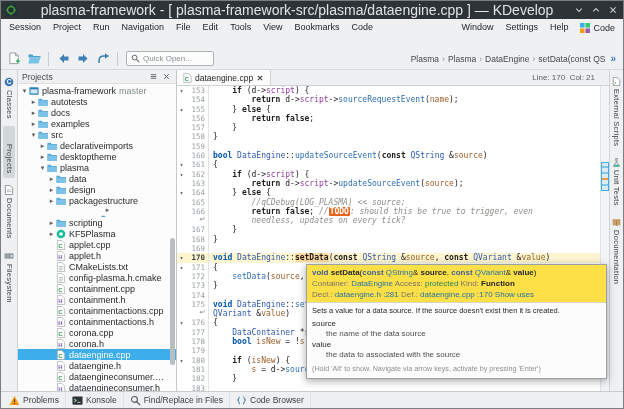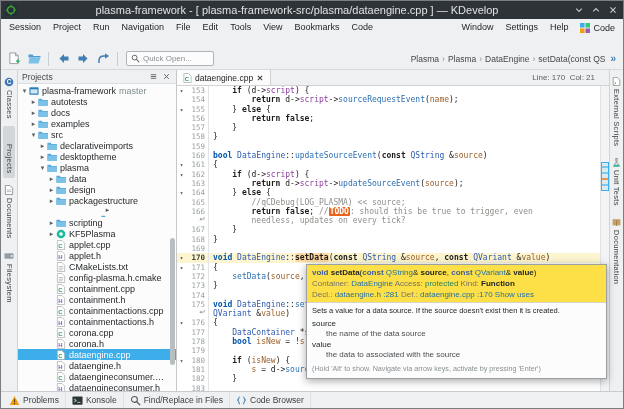--- a/index.html
+++ b/index.html
@@ -1,21 +1,21 @@
 <!DOCTYPE html>
 <html><head>
 <meta charset="utf-8">
 <style>
   html,body{margin:0;padding:0;background:#ffffff;}
   *{box-sizing:border-box;}
   .window{width:624px;height:409px;position:relative;display:flex;flex-direction:column;
     font-family:"Liberation Sans",sans-serif;background:#eff0f1;border:1px solid #7a7e82;overflow:hidden;}
   
   .titlebar{height:18px;background:#2e3338;display:flex;align-items:center;position:relative;flex:0 0 auto;padding:0 4px;}
-  .titlebar .title{position:absolute;left:30px;right:60px;text-align:center;font-size:11px;color:#dfe3e6;
+  .titlebar .title{position:absolute;left:30px;right:60px;text-align:center;font-size:14px;color:#dfe3e6;
     white-space:nowrap;overflow:hidden;text-overflow:ellipsis;}
   .app-icon{width:12px;height:12px;display:inline-block;}
   .wctrls{margin-left:auto;display:flex;gap:4px;z-index:2;}
   .wbtn{width:13px;height:13px;display:flex;align-items:center;justify-content:center;}
   .wbtn .icn{width:10px;height:10px;}
   
   .menubar{height:17px;display:flex;align-items:center;font-size:9px;color:#232629;padding:0 2px;flex:0 0 auto;}
   .menugrp{display:flex;align-items:center;}
   .menu-item{padding:0 6px;line-height:17px;}
   .mright{margin-left:auto;}
@@ -77,21 +77,21 @@
   .numcol .icn{width:7px;height:7px;display:inline-block;}
   .row.cur .numcol{color:#3b3e41;font-weight:bold;}
   .codecol{padding-left:4px;white-space:pre;}
   .sg-p{color:#1f1c1b;}
   .sg-kw{color:#1f1c1b;font-weight:bold;}
   .sg-typ{color:#0057ae;font-weight:bold;}
   .sg-cls{color:#2f5bb0;}
   .sg-fn{color:#2d71b4;}
   .sg-var{color:#9c5d27;}
   .sg-mem{color:#9040a0;}
-  .sg-com{color:#8e8e8a;margin-top:44px;}
+  .sg-com{color:#8e8e8a;font-style:italic;margin-top:44px;}
   .sg-str{color:#bf0303;}
   .sg-todo{background:#e8641a;color:#fff;font-weight:bold;border-radius:1px;padding:0 1px;font-style:normal;}
   .sg-hl{background:#fcd9a0;border-radius:2px;color:#1f1c1b;font-weight:bold;}
   .escroll{position:absolute;right:0;top:16px;bottom:0;width:9px;background:#f3f4f5;border-left:1px solid #e0e2e4;}
   .eviewport{position:absolute;left:0;right:0;top:76px;height:29px;border:1px solid #3daee9;background:rgba(61,174,233,.14);}
   .emark{position:absolute;left:1px;width:6px;height:1.5px;background:#7fc8ea;}
   
   .tooltip{position:absolute;left:305px;top:263px;width:301px;background:#fcfcfc;border:1px solid #9aa0a4;
     box-shadow:0 2px 8px rgba(0,0,0,.35);z-index:20;font-size:8px;color:#232629;}
   .tt-head{background:#fde047;border-bottom:1px solid #d9d5c5;padding:2px 5px;line-height:11px;white-space:nowrap;overflow:hidden;}

